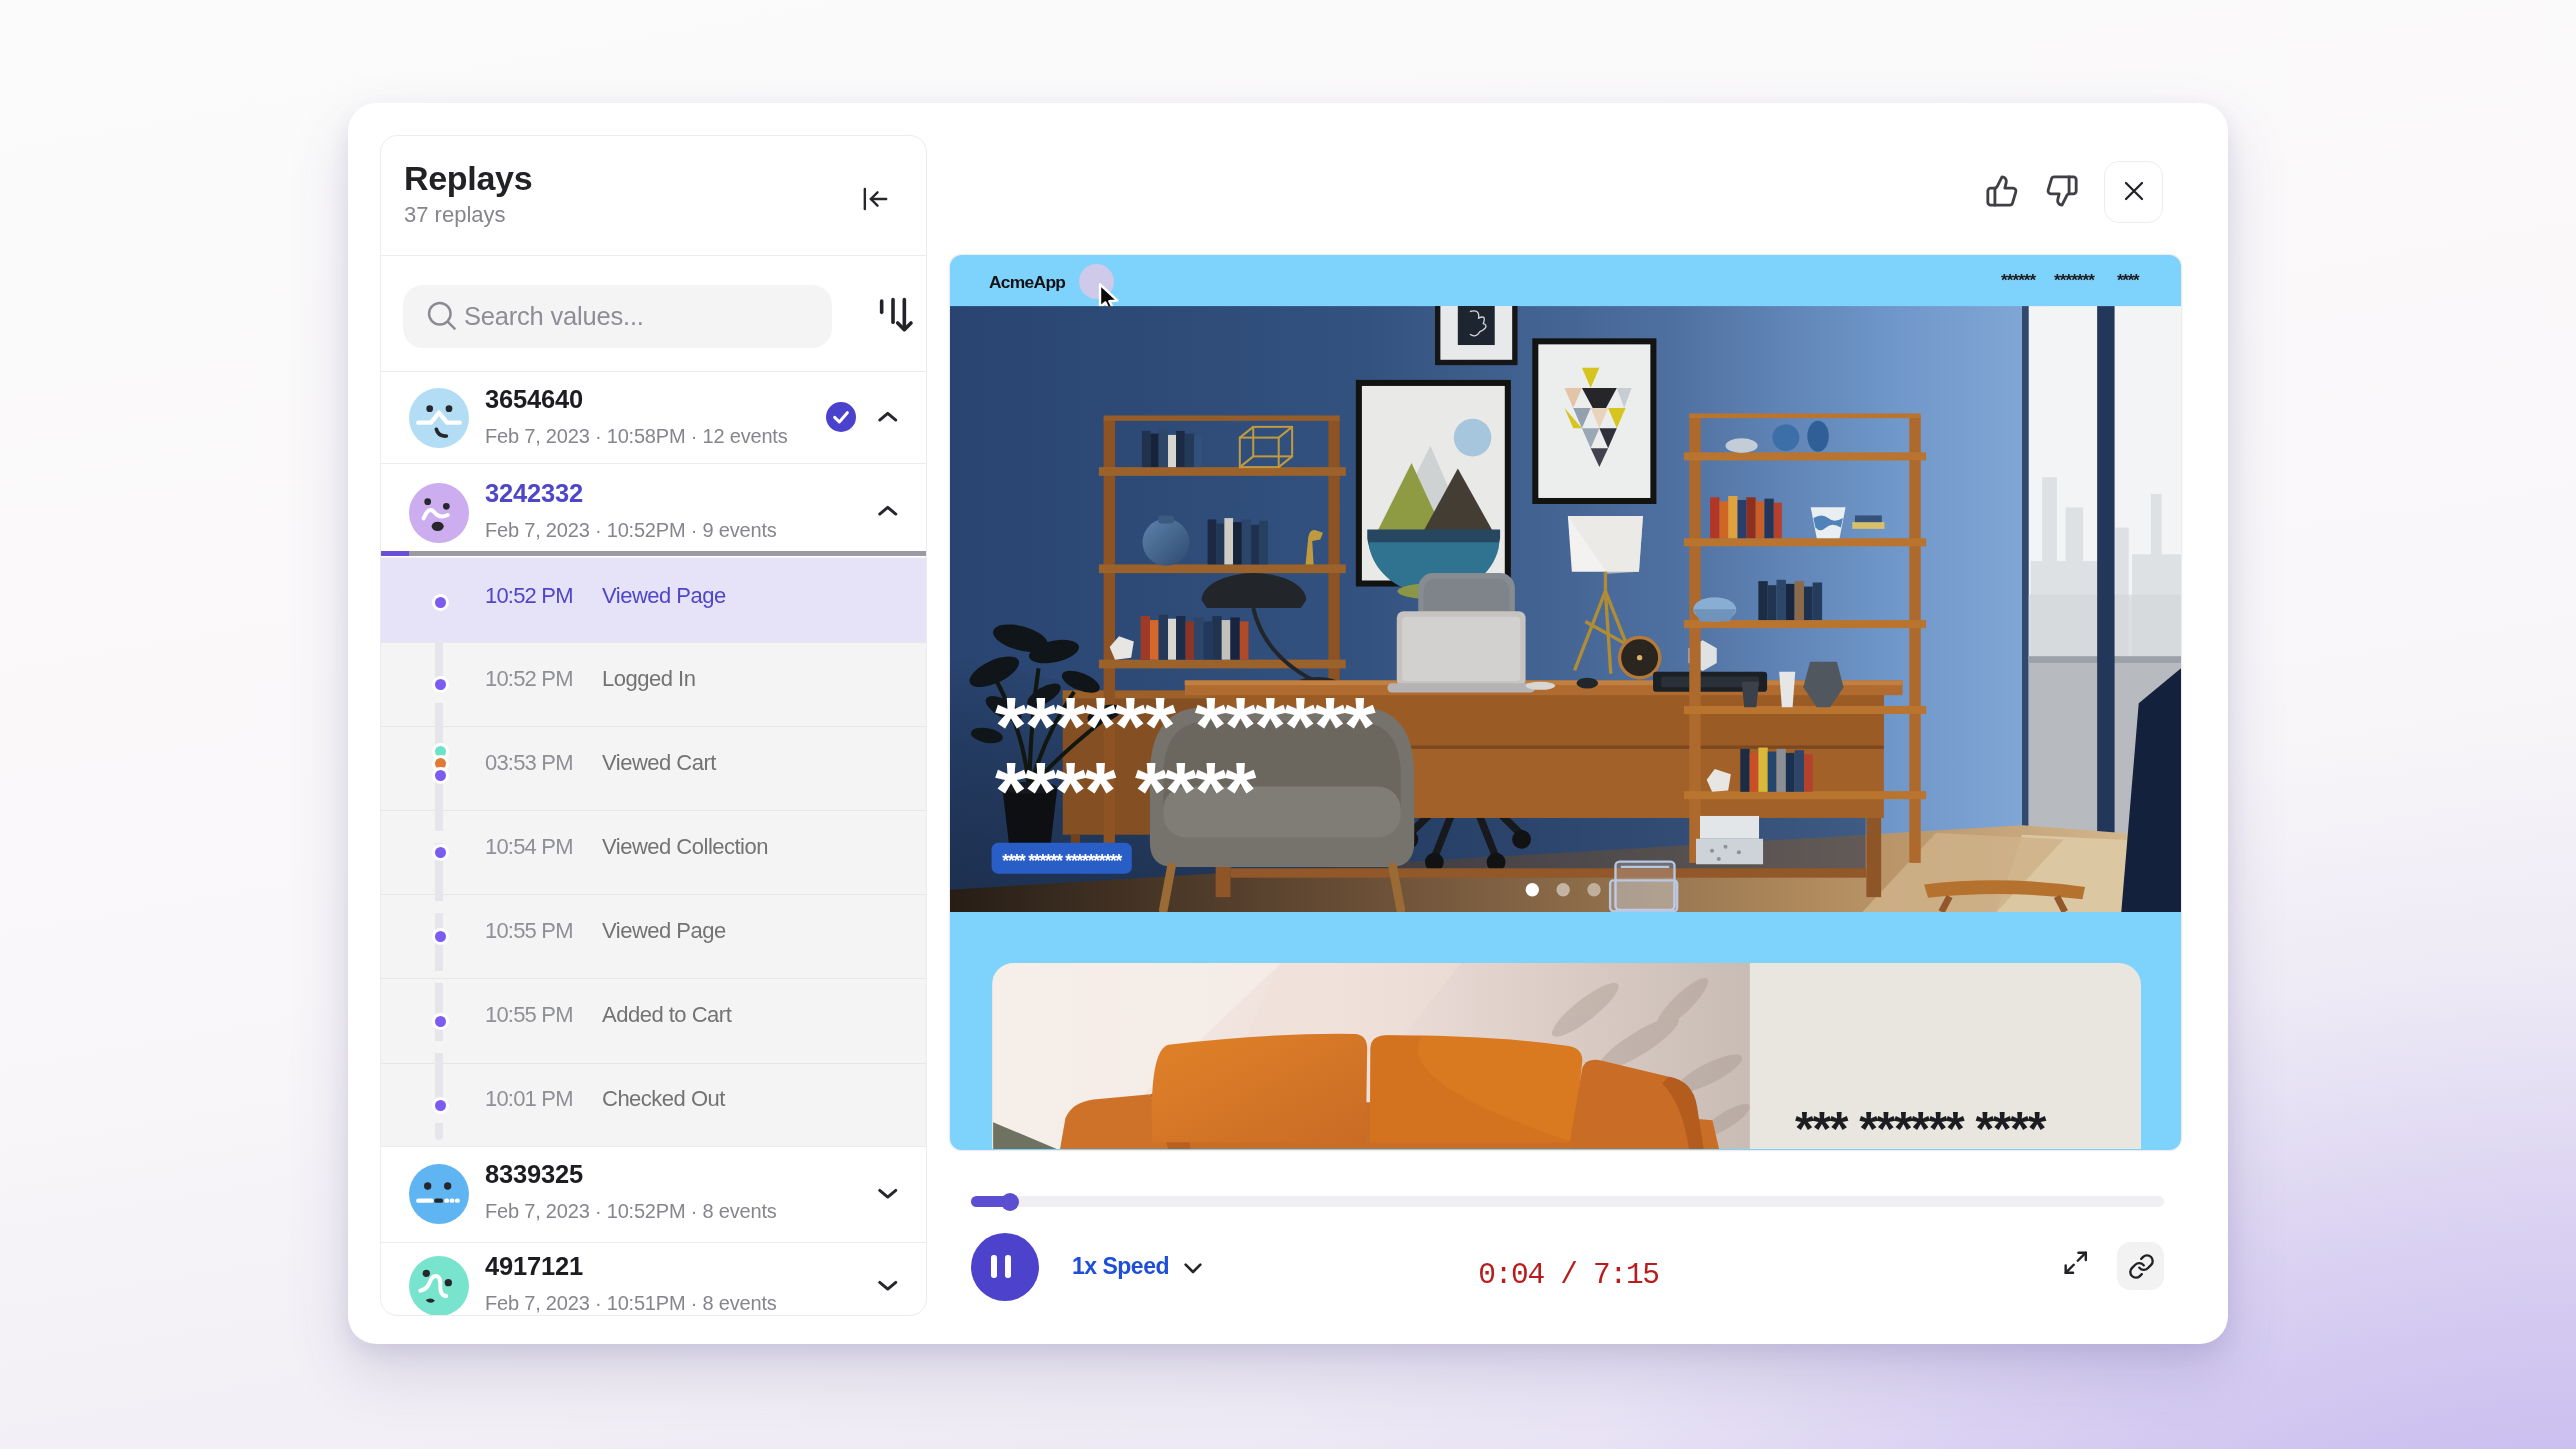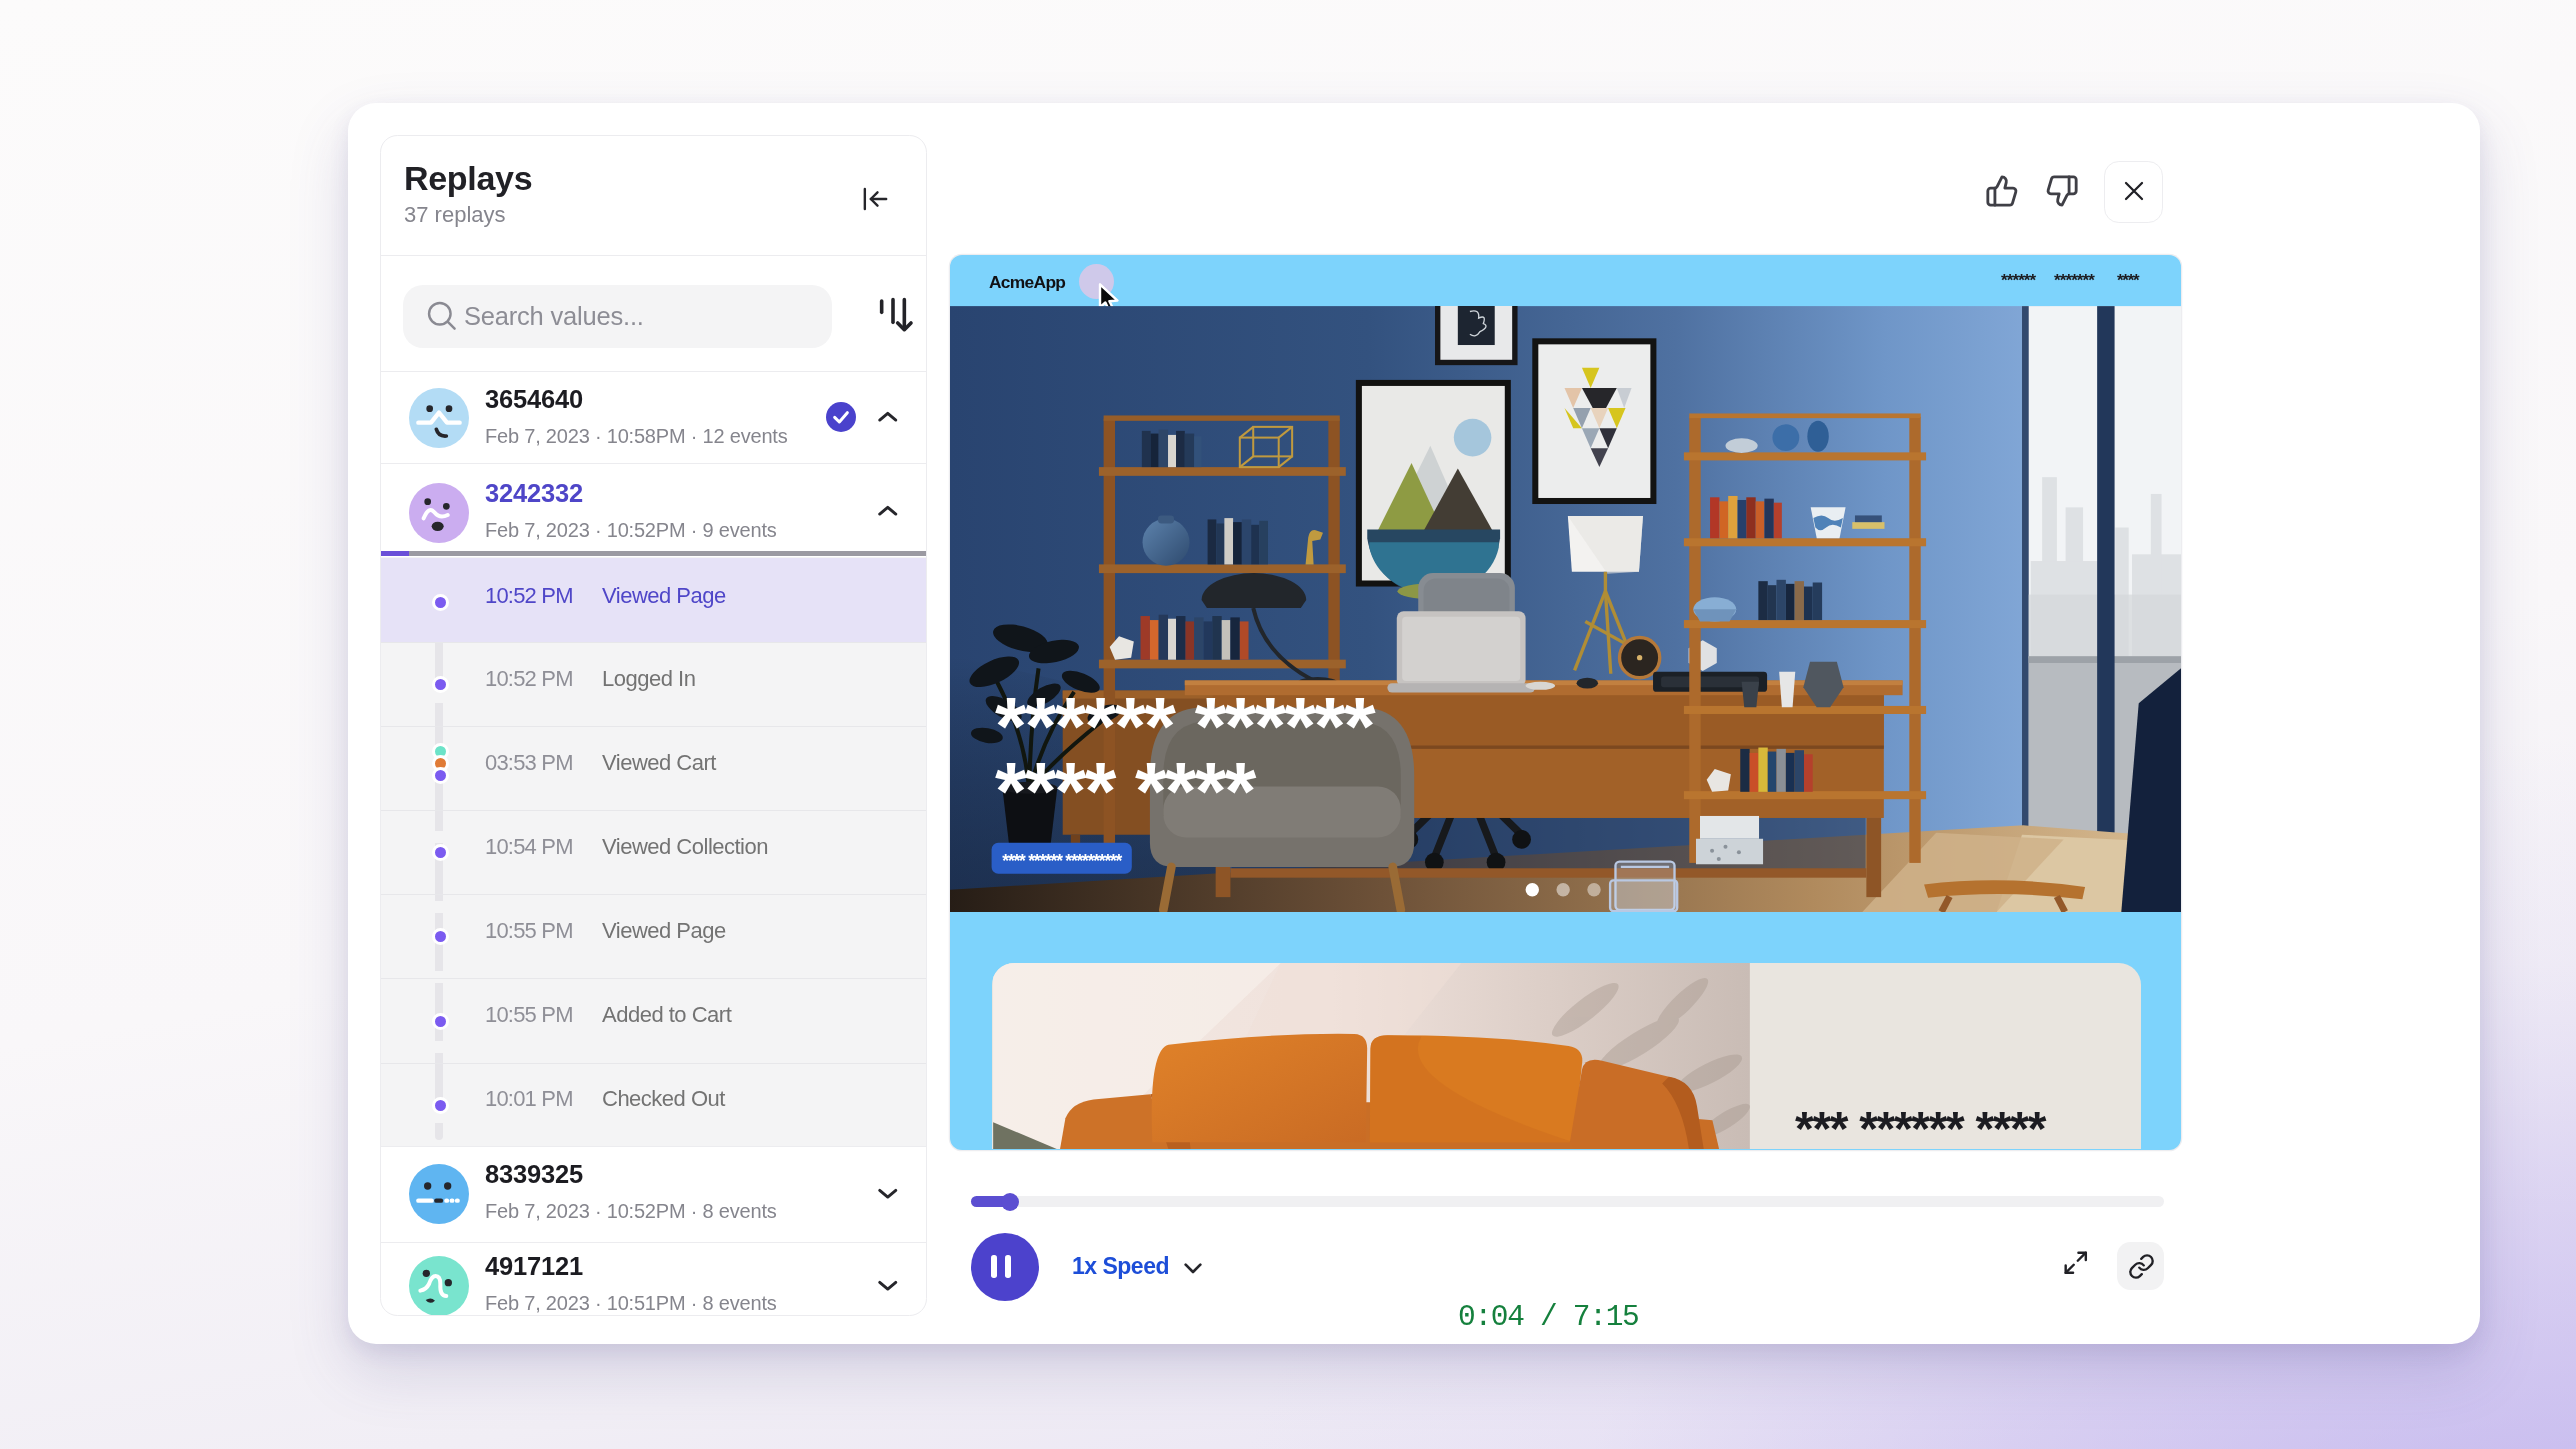--- a/index.html
+++ b/index.html
@@ -5,21 +5,21 @@
 * { margin:0; padding:0; box-sizing:border-box; }
 html,body { width:2576px; height:1450px; overflow:hidden; }
 body {
   font-family:"Liberation Sans",sans-serif;
   background:
     radial-gradient(1543px 1006px at 100% 112%, rgba(152,131,230,0.46) 0%, rgba(180,163,236,0.33) 40%, rgba(216,206,244,0.17) 66%, rgba(250,249,251,0) 88%),
     linear-gradient(170deg, #fcfbfb 0%, #f9f7f9 55%, #f1eef5 80%, #e6e0f4 100%);
 }
 .abs { position:absolute; }
 #card {
-  position:absolute; left:348px; top:103px; width:2132px; height:1241px;
+  position:absolute; left:348px; top:103px; width:1880px; height:1241px;
   background:#ffffff; border-radius:28px;
   box-shadow: 0 27px 60px rgba(80,70,140,0.18), 0 8px 20px rgba(80,70,140,0.10);
 }
 
 #side {
   position:absolute; left:32px; top:32px; width:547px; height:1181px;
   background:#fff; border:1.3px solid #ececef; border-radius:17.4px; overflow:hidden;
 }
 #side .hdr-title { position:absolute; left:23px; top:23px; font-size:34px; font-weight:bold; color:#212126; letter-spacing:-0.3px;}
 #side .hdr-sub { position:absolute; left:23px; top:66px; font-size:22px; color:#85858d; }
@@ -44,21 +44,21 @@
   box-shadow:0 0 0 1.3px #ededf0;
 }
 #acme { position:absolute; left:39px; top:17.4px; font-size:17.4px; font-weight:bold; color:#111114; letter-spacing:-0.7px; }
 .mask { font-weight:bold; color:#1c1c21; }
 
 #track { position:absolute; left:623px; top:1093px; width:1193px; height:11.4px; background:#f0f0f2; border-radius:6px; }
 #trackfill { position:absolute; left:0; top:0; width:40px; height:11.4px; background:#5b4ed1; border-radius:6px; }
 #thumb { position:absolute; left:653px; top:1090px; width:18px; height:18px; border-radius:50%; background:#5b4ed1; }
 #pausebtn { position:absolute; left:623px; top:1130px; width:68px; height:68px; border-radius:50%; background:#4c42cc; }
 #speed { position:absolute; left:724px; top:1150px; font-size:23px; font-weight:bold; color:#1d4ed8; letter-spacing:-0.5px; }
-#time { position:absolute; left:1110px; top:1155px; width:221px; text-align:left; font-family:"Liberation Mono",monospace; font-size:29.5px; letter-spacing:-1.3px; color:#15803d;margin-top:42px; }
+#time { position:absolute; left:1110px; top:1155px; width:221px; text-align:center; font-family:"Liberation Mono",monospace; font-size:29.5px; letter-spacing:-1.3px; color:#b91c1c; }
 #linkbtn { position:absolute; left:1769px; top:1139px; width:47px; height:48px; border-radius:13.4px; background:#f2f2f3; }
 </style>
 </head>
 <body>
 <div id="card">
 
   <div id="side">
     <div class="hdr-title">Replays</div>
     <div class="hdr-sub">37 replays</div>
     <svg class="abs" style="left:481px;top:51px" width="27" height="24" viewBox="0 0 40 36" fill="none" stroke="#26262b" stroke-width="3.6" stroke-linecap="round" stroke-linejoin="round">

